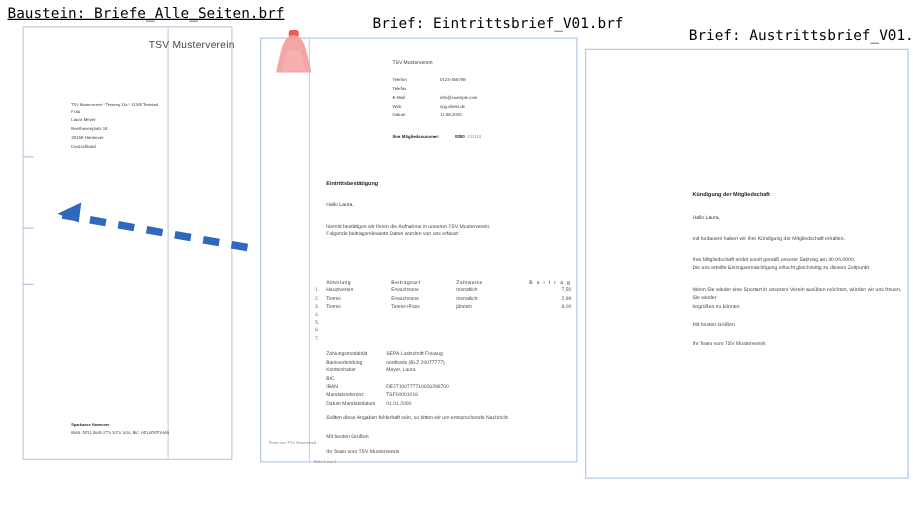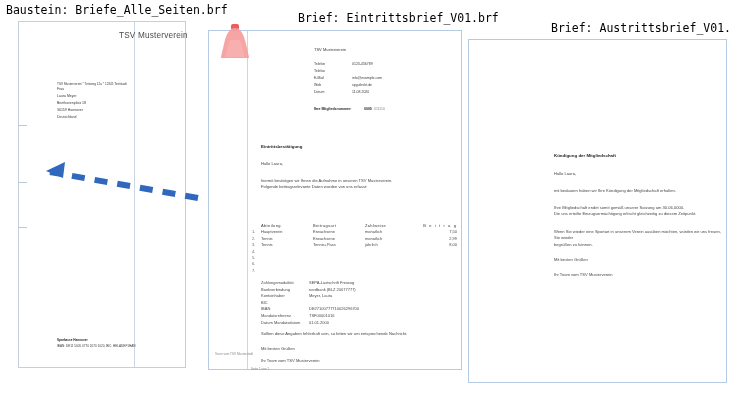--- a/index.html
+++ b/index.html
@@ -14,21 +14,21 @@
 
   
   .doc-title{
     position:absolute;
     font-family:"DejaVu Sans Mono", monospace;
     font-size:11.5px;
     color:#000000;
     white-space:nowrap;
     letter-spacing:0px;
   }
-  #title-1{left:6px;  top:3px;}
+  #title-1{left:6px;  top:3px;text-decoration:underline;}
   #title-2{left:298px;top:11px;}
   #title-3{left:551px;top:21px;}
 
   
   .page{
     position:absolute;
     background:#ffffff;
     border:1px solid #b9cde4;
     box-sizing:border-box;
   }

